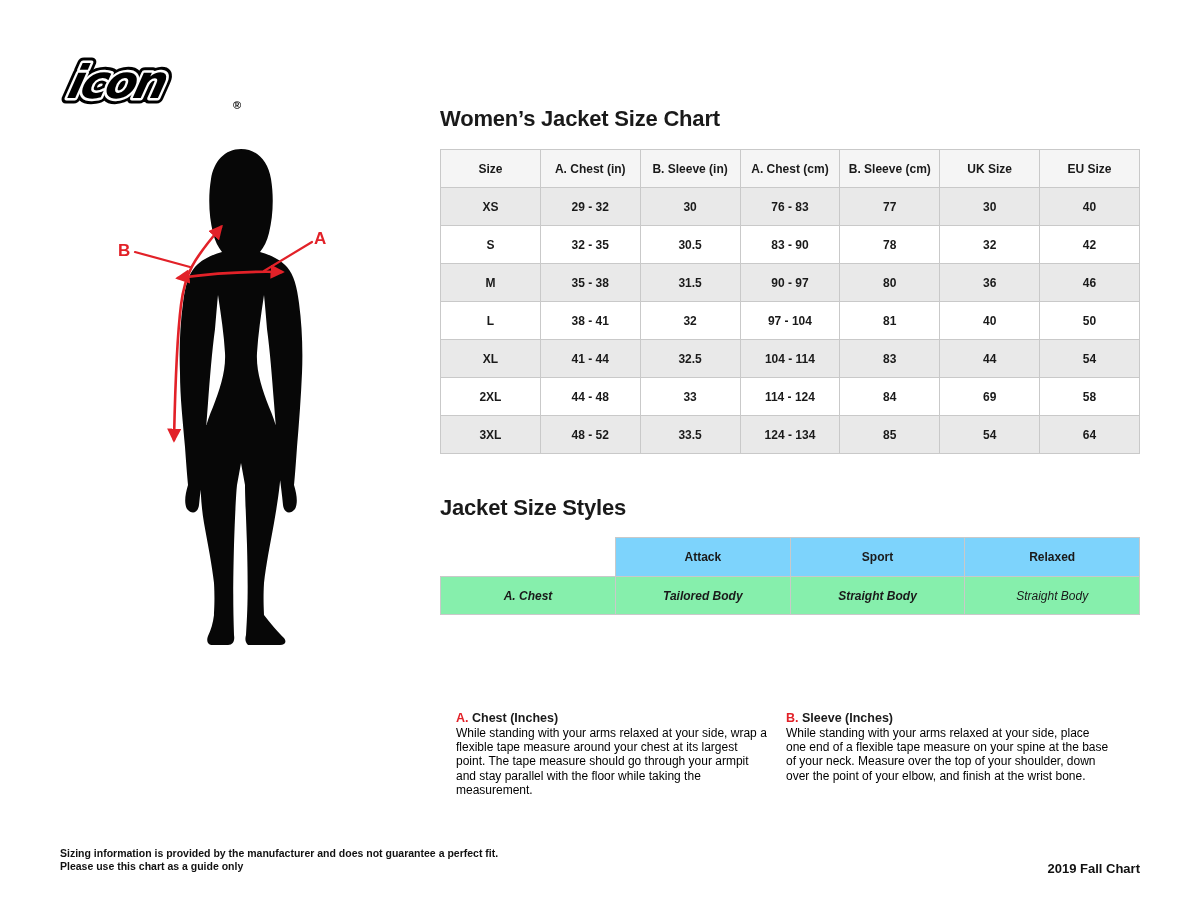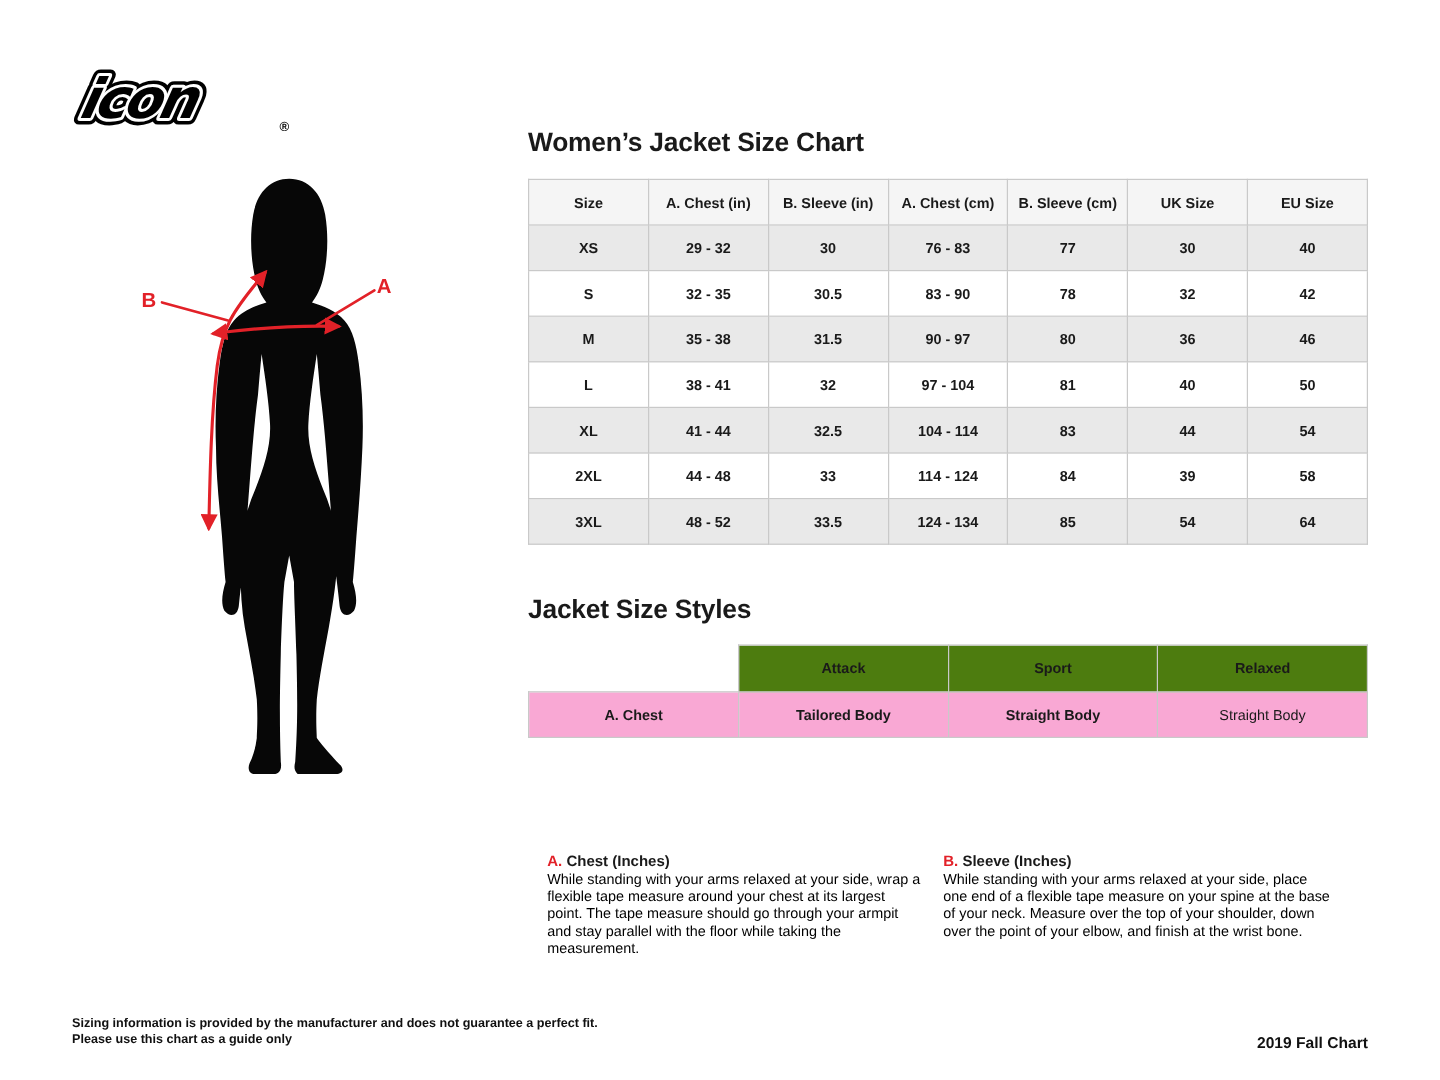--- a/index.html
+++ b/index.html
@@ -34,23 +34,23 @@
     border:1px solid #c9c9c9; height:38px; vertical-align:middle;
     font-weight:700; padding:0 4px;
   }
   #size-table { top:149px;border-radius:20px; }
   #size-table thead th { background:#f5f5f5; }
   #size-table tbody tr:nth-child(odd)  td { background:#e9e9e9; }
   #size-table tbody tr:nth-child(even) td { background:#ffffff; }
 
   #styles-table { top:537px; }
   #styles-table th:first-child { width:175px; }
-  #styles-table thead th { background:#4d7c0f; height:39px; }
+  #styles-table thead th { background:#7dd3fc; height:39px; }
   #styles-table thead th:first-child { border:none; background:#ffffff; }
-  #styles-table tbody tr:nth-child(1) td { background:#f9a8d4; }
+  #styles-table tbody tr:nth-child(1) td { background:#86efac;font-style:italic; }
   #styles-table tbody tr:nth-child(2) td { background:#ffffff; }
   #styles-table tbody tr:last-child td:last-child { font-weight:400; }
 
   
   .measure-cols {
     position:absolute; left:456px; top:711px; width:700px;
     display:flex; gap:18px;
   }
   .mcol { width:312px; }
   .mcol:last-child { width:326px; }
@@ -191,21 +191,21 @@
           <td>83</td>
           <td>44</td>
           <td>54</td>
         </tr>
         <tr>
           <td>2XL</td>
           <td>44 - 48</td>
           <td>33</td>
           <td>114 - 124</td>
           <td>84</td>
-          <td>39</td>
+          <td>69</td>
           <td>58</td>
         </tr>
         <tr>
           <td>3XL</td>
           <td>48 - 52</td>
           <td>33.5</td>
           <td>124 - 134</td>
           <td>85</td>
           <td>54</td>
           <td>64</td>

